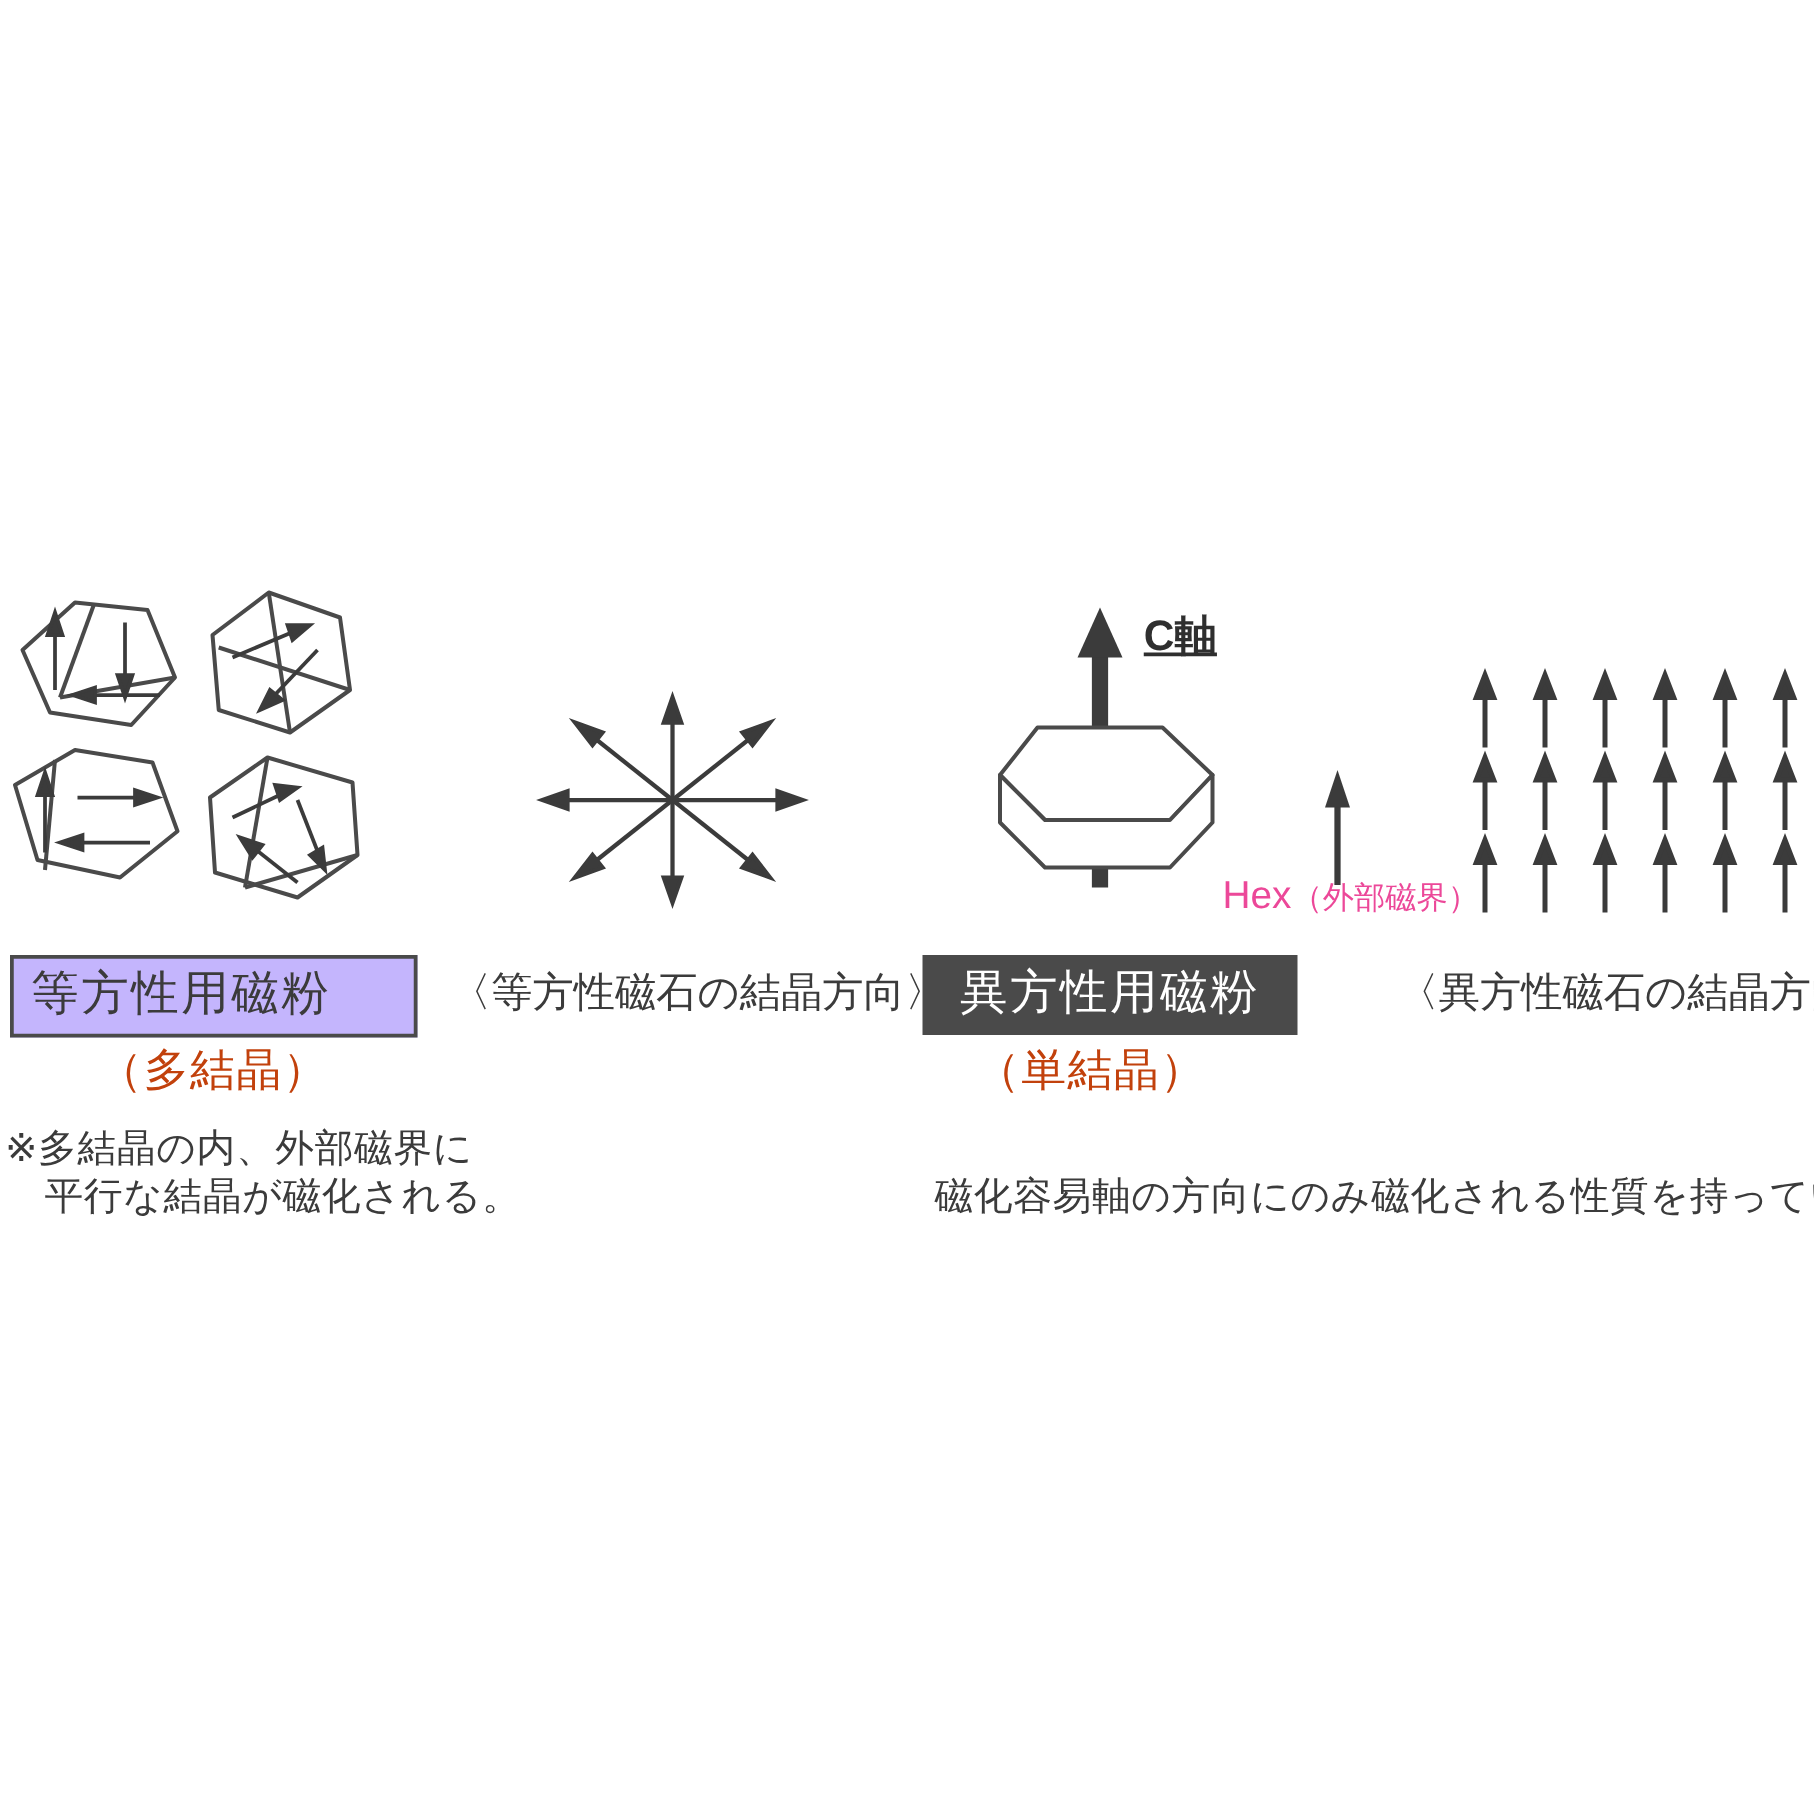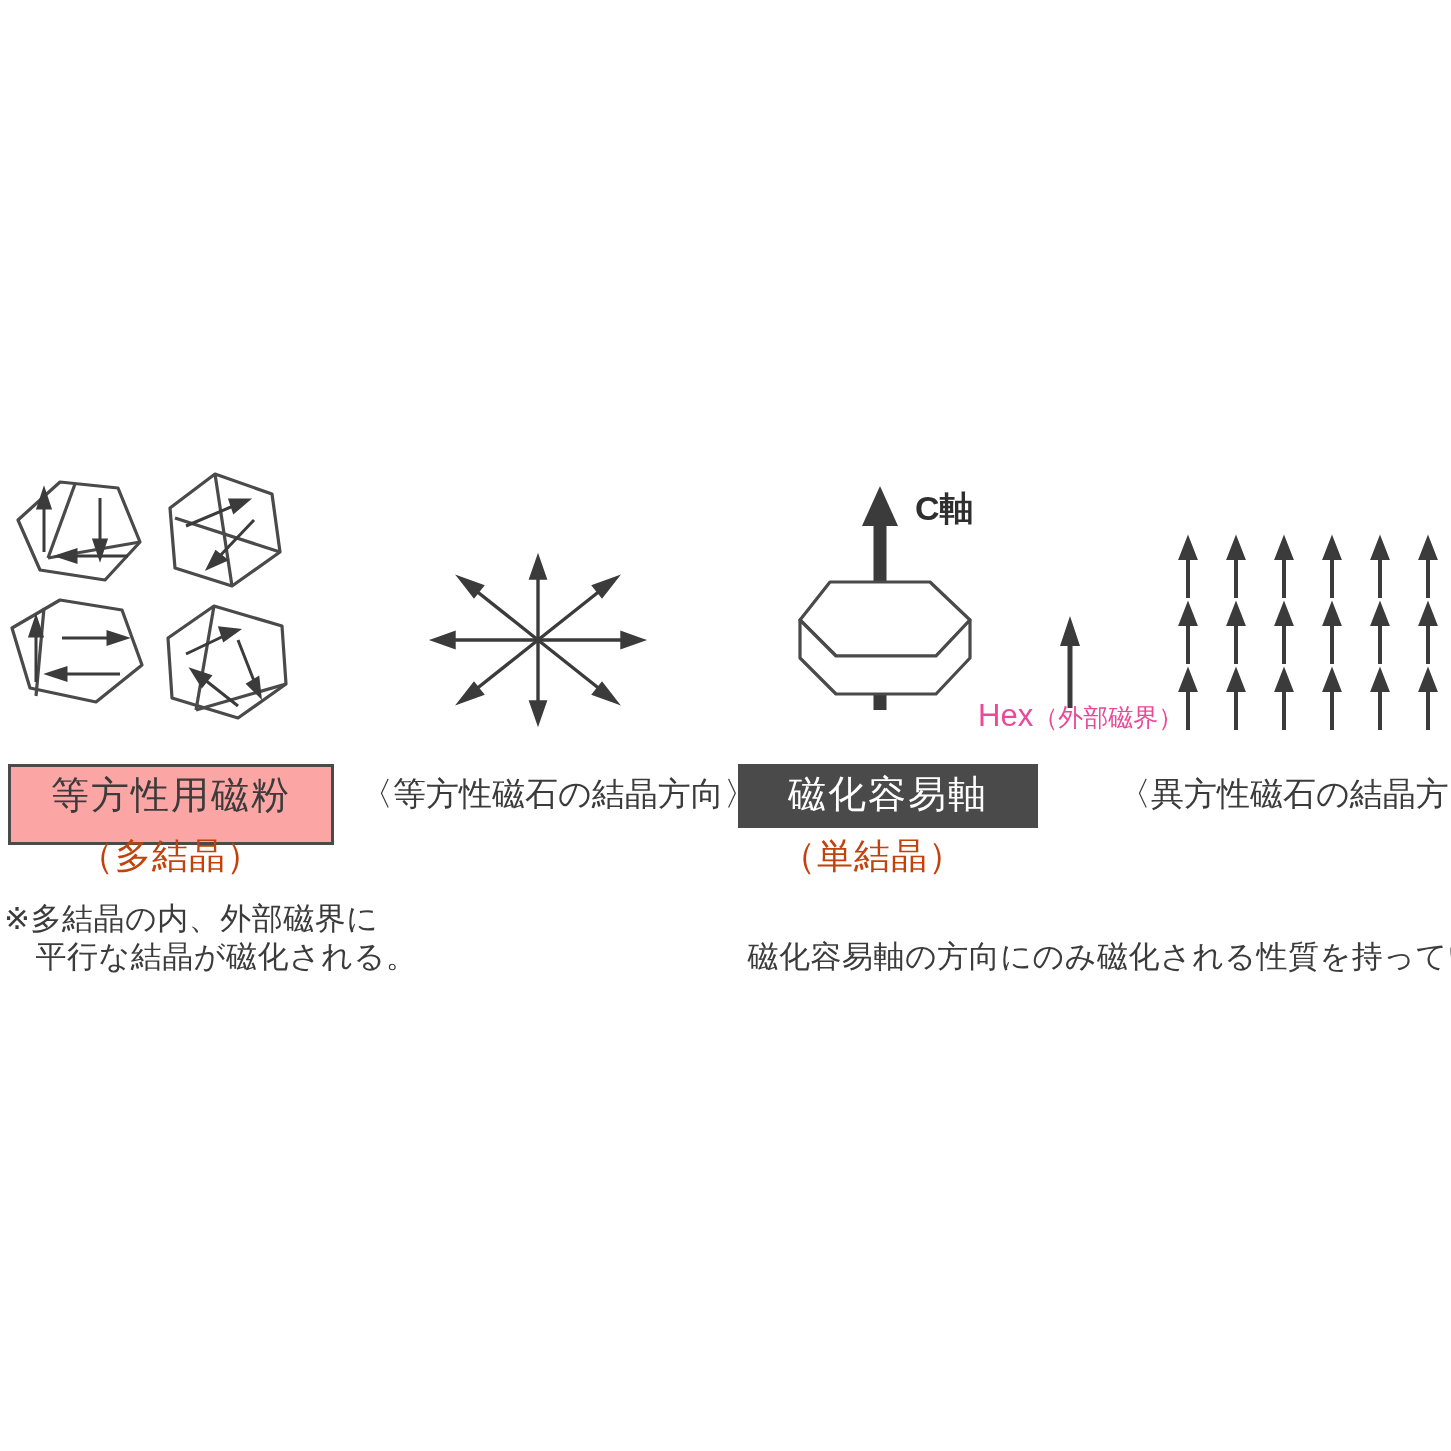--- a/index.html
+++ b/index.html
@@ -22,26 +22,26 @@
     width: 1451px;
     height: 1451px;
   }
 
   
   .abs { position: absolute; }
 
   
   .label-boxed {
     border: 3px solid #4a4a4a;
-    padding: 8px 14px 25px 14px;
+    padding: 8px 14px 10px 14px;
     font-size: 38px;
     letter-spacing: 2px;
     color: #3b3b3b;
-    background: #fca5a5;
-    text-align: center;
+    background: #c4b5fd;
+    text-align: left;
     white-space: nowrap;
     line-height: 1.1;
   }
   .label-filled {
     background: #4a4a4a;
     color: #ffffff;
     padding: 10px 16px 12px 16px;
     font-size: 38px;
     letter-spacing: 2px;
     text-align: center;
@@ -66,20 +66,21 @@
     color: #3b3b3b;
     line-height: 1.5;
     letter-spacing: 0.5px;
     white-space: pre;
   }
   .axis-label {
     font-size: 34px;
     font-weight: bold;
     color: #2f2f2f;
     white-space: nowrap;
+    text-decoration: underline;
   }
   .axis-sub {
     font-size: 33px;
     color: #2f2f2f;
     white-space: nowrap;
   }
   .hex-label {
     font-size: 31px;
     color: #ec4899;
     white-space: nowrap;
@@ -211,21 +212,21 @@
       </g>
     </svg>
   </div>
 
   <div class="abs axis-label" style="left:915px; top:486px;">C軸</div>
 
   <div class="abs" style="left:978px; top:698px;">
     <span class="hex-label">Hex</span><span class="hex-label" style="font-size:25px;">（外部磁界）</span>
   </div>
 
-  <div class="abs label-filled" style="left:738px; top:764px; width:268px;">磁化容易軸</div>
+  <div class="abs label-filled" style="left:738px; top:764px; width:268px;">異方性用磁粉</div>
 
   <div class="abs label-plain" style="left:780px; top:836px;">（単結晶）</div>
 
   <div class="abs note" style="left:716px; top:934px;">　磁化容易軸の方向にのみ磁化される性質を持っている。</div>
 
   <div class="abs" style="left:1178px; top:536px; width:270px; height:196px;">
     <svg width="270" height="196" viewBox="0 0 270 196">
       <g stroke="#3b3b3b" stroke-width="4" fill="#3b3b3b">
 
         <g>

